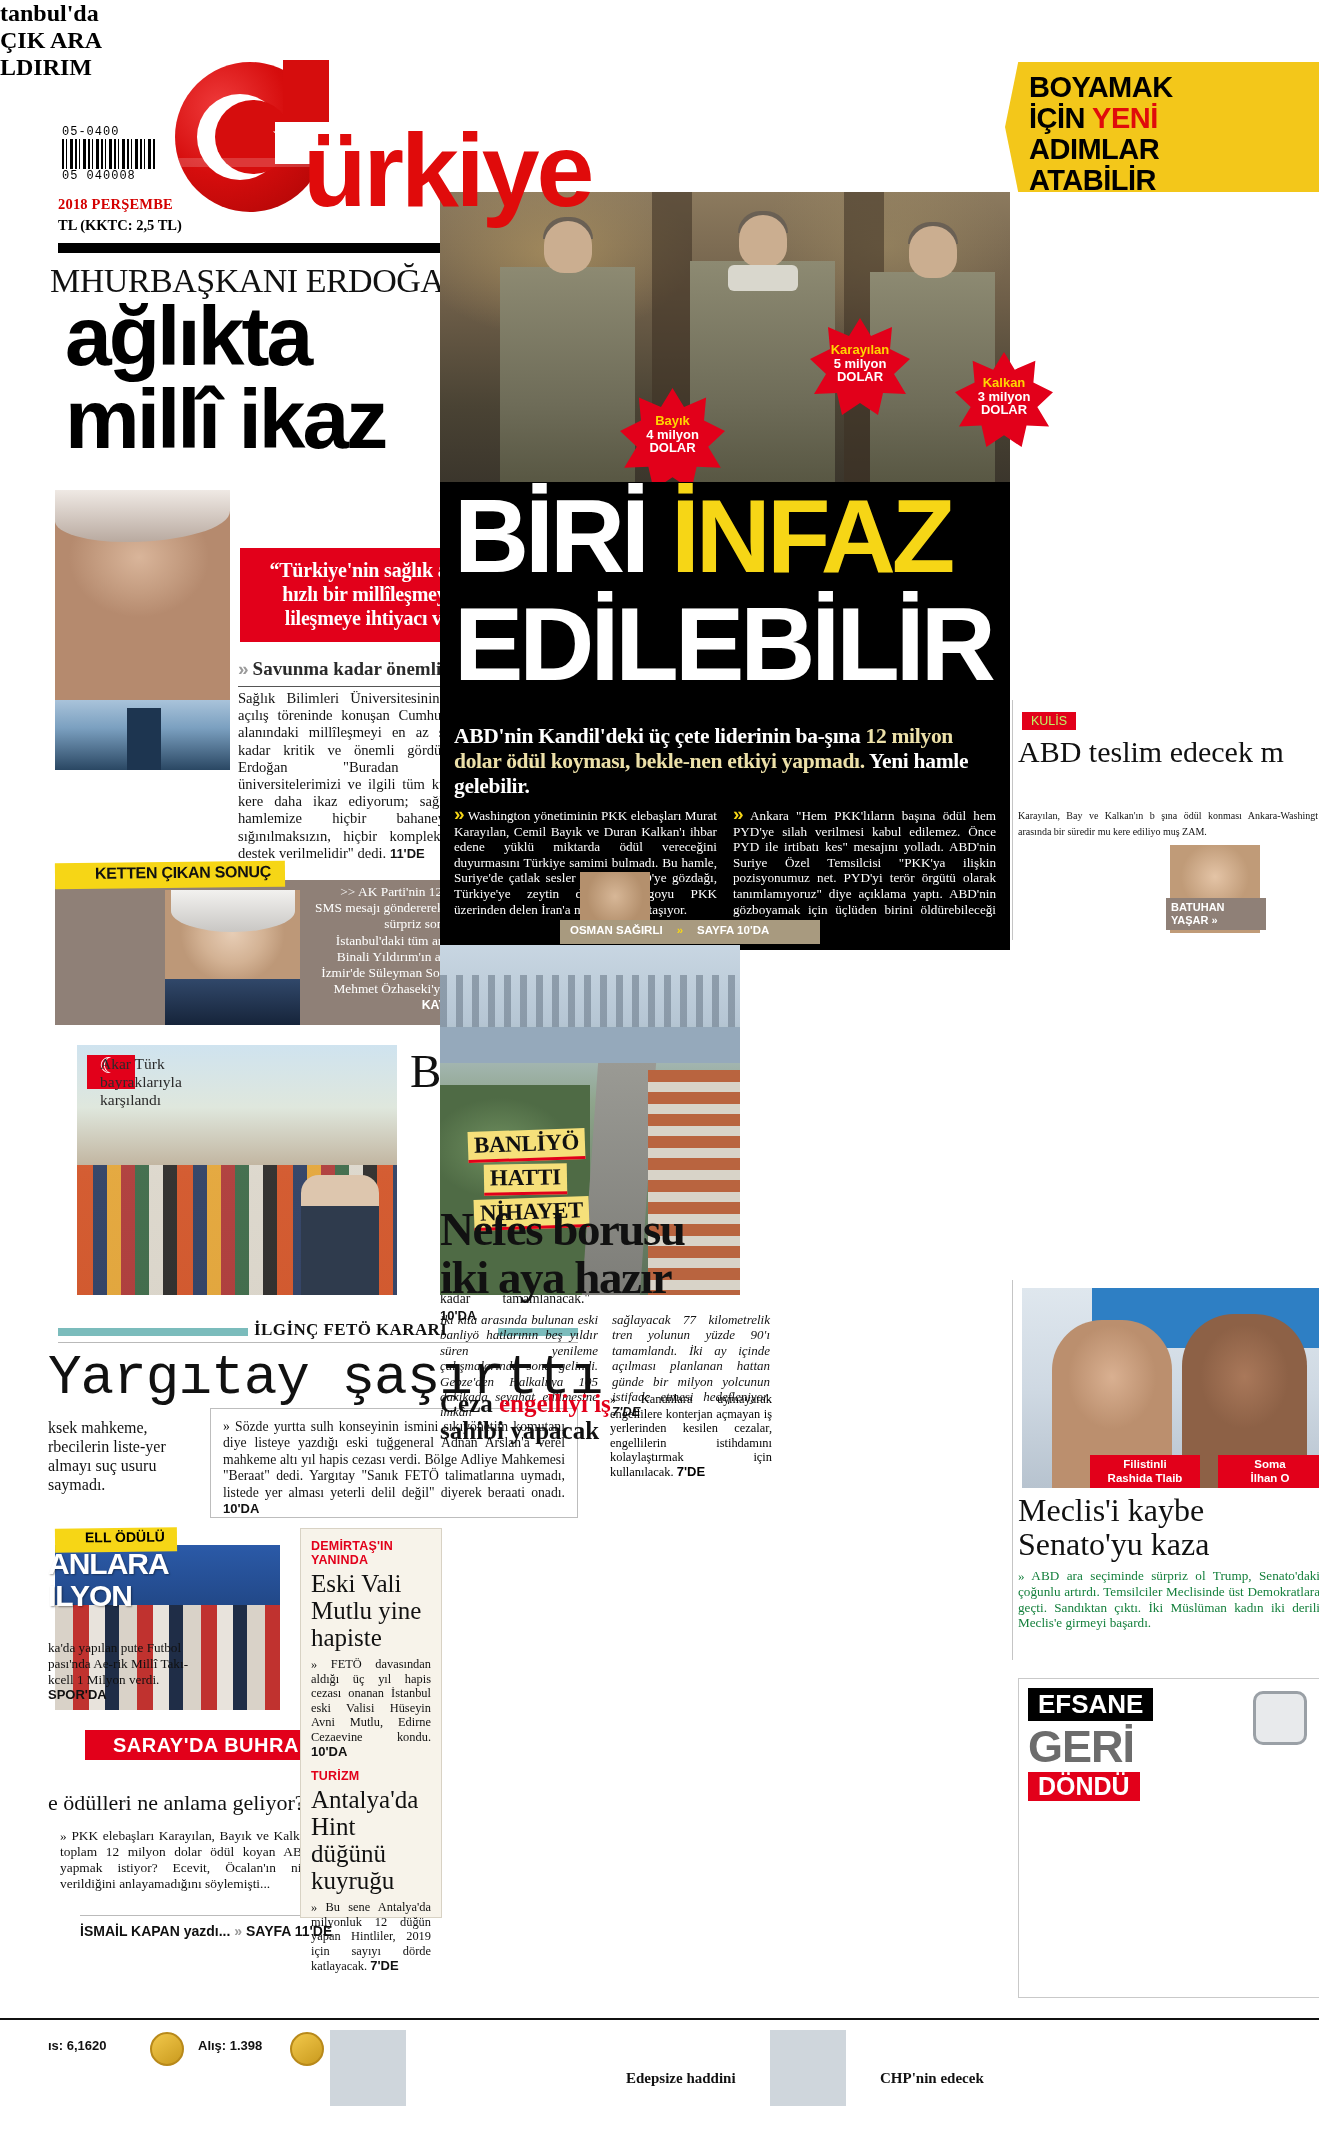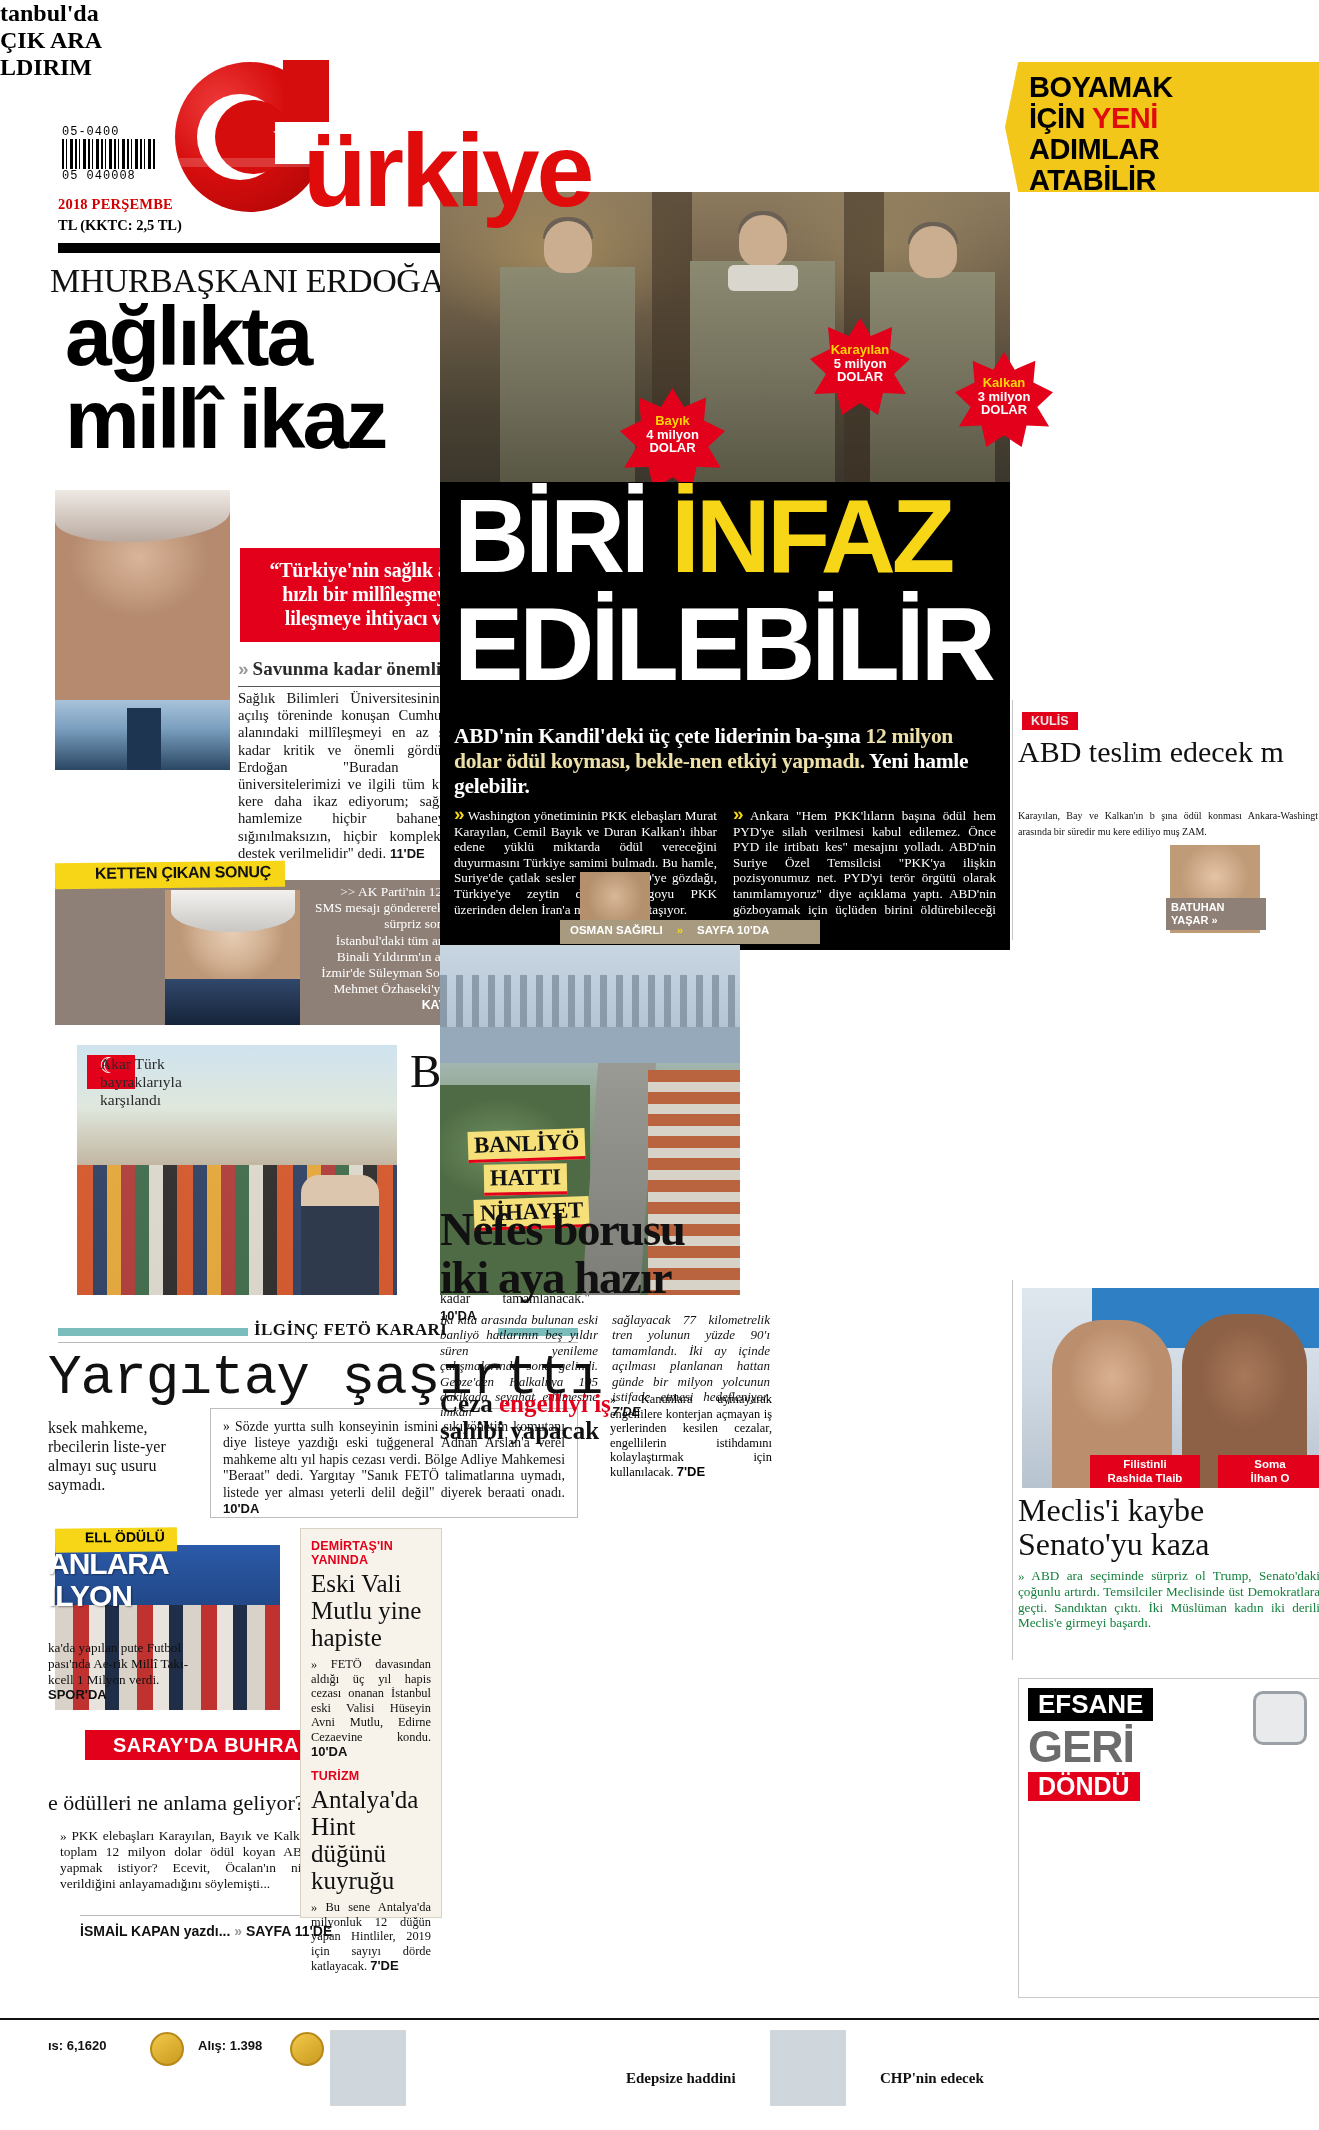--- a/index.html
+++ b/index.html
@@ -205,22 +205,22 @@
      line-height:15.6px; text-align:justify;}
   .gchev { color:#f6d616; font-family:"Liberation Sans", sans-serif; font-weight:bold; font-size:19px; }
   .sagirli { position:absolute; left:560px; top:920px; width:260px; height:24px; background:#a89a7f;}
   .sagirli span { font-family:"Liberation Sans", sans-serif; font-weight:bold; font-size:11.5px; color:#fff;
      padding:4px 0 0 10px; display:inline-block;text-align:right;}
   .sag-photo { position:absolute; left:580px; top:872px; width:70px; height:72px;
      background: radial-gradient(ellipse 28px 30px at 50% 34%, #d7b797, #b4906d),
                  linear-gradient(180deg,#2c2c2c 0 22%, #2a3d55 22% 100%);}
 
   
-  .kulis-lbl { position:absolute; left:1022px; top:712px; background:#e2001a; color:#e5e5e5;
-     font-family:"Liberation Sans", sans-serif; font-weight:bold; font-size:12.5px; padding:2px 9px;}
+  .kulis-lbl { position:absolute; left:1022px; top:712px; background:#e2001a; color:#bef264;
+     font-family:"Liberation Sans", sans-serif; font-weight:normal; font-size:12.5px; padding:2px 9px;}
   .kulis-h { position:absolute; left:1018px; top:736px; width:300px; font-family:"Liberation Serif", serif;
      font-size:30px; line-height:32px; color:#111;}
   .kulis-b { position:absolute; left:1018px; top:808px; width:300px; font-size:10px; line-height:15.8px;
      text-align:justify; color:#111;}
   .kulis-ph { position:absolute; left:1170px; top:845px; width:90px; height:88px;
      background: radial-gradient(ellipse 34px 34px at 50% 36%, #e4c4a6, #c09b78),
                  linear-gradient(180deg,#3a3a3a 0 20%, #d7d4cf 20% 100%);}
   .kulis-cap { position:absolute; left:1166px; top:898px; width:100px; background:#8f8077; color:#fff;
      font-family:"Liberation Sans", sans-serif; font-weight:bold; font-size:11px; padding:3px 5px; line-height:13px;}
   .rdivider { position:absolute; left:1012px; width:1px; background:#c5c5c5;}

